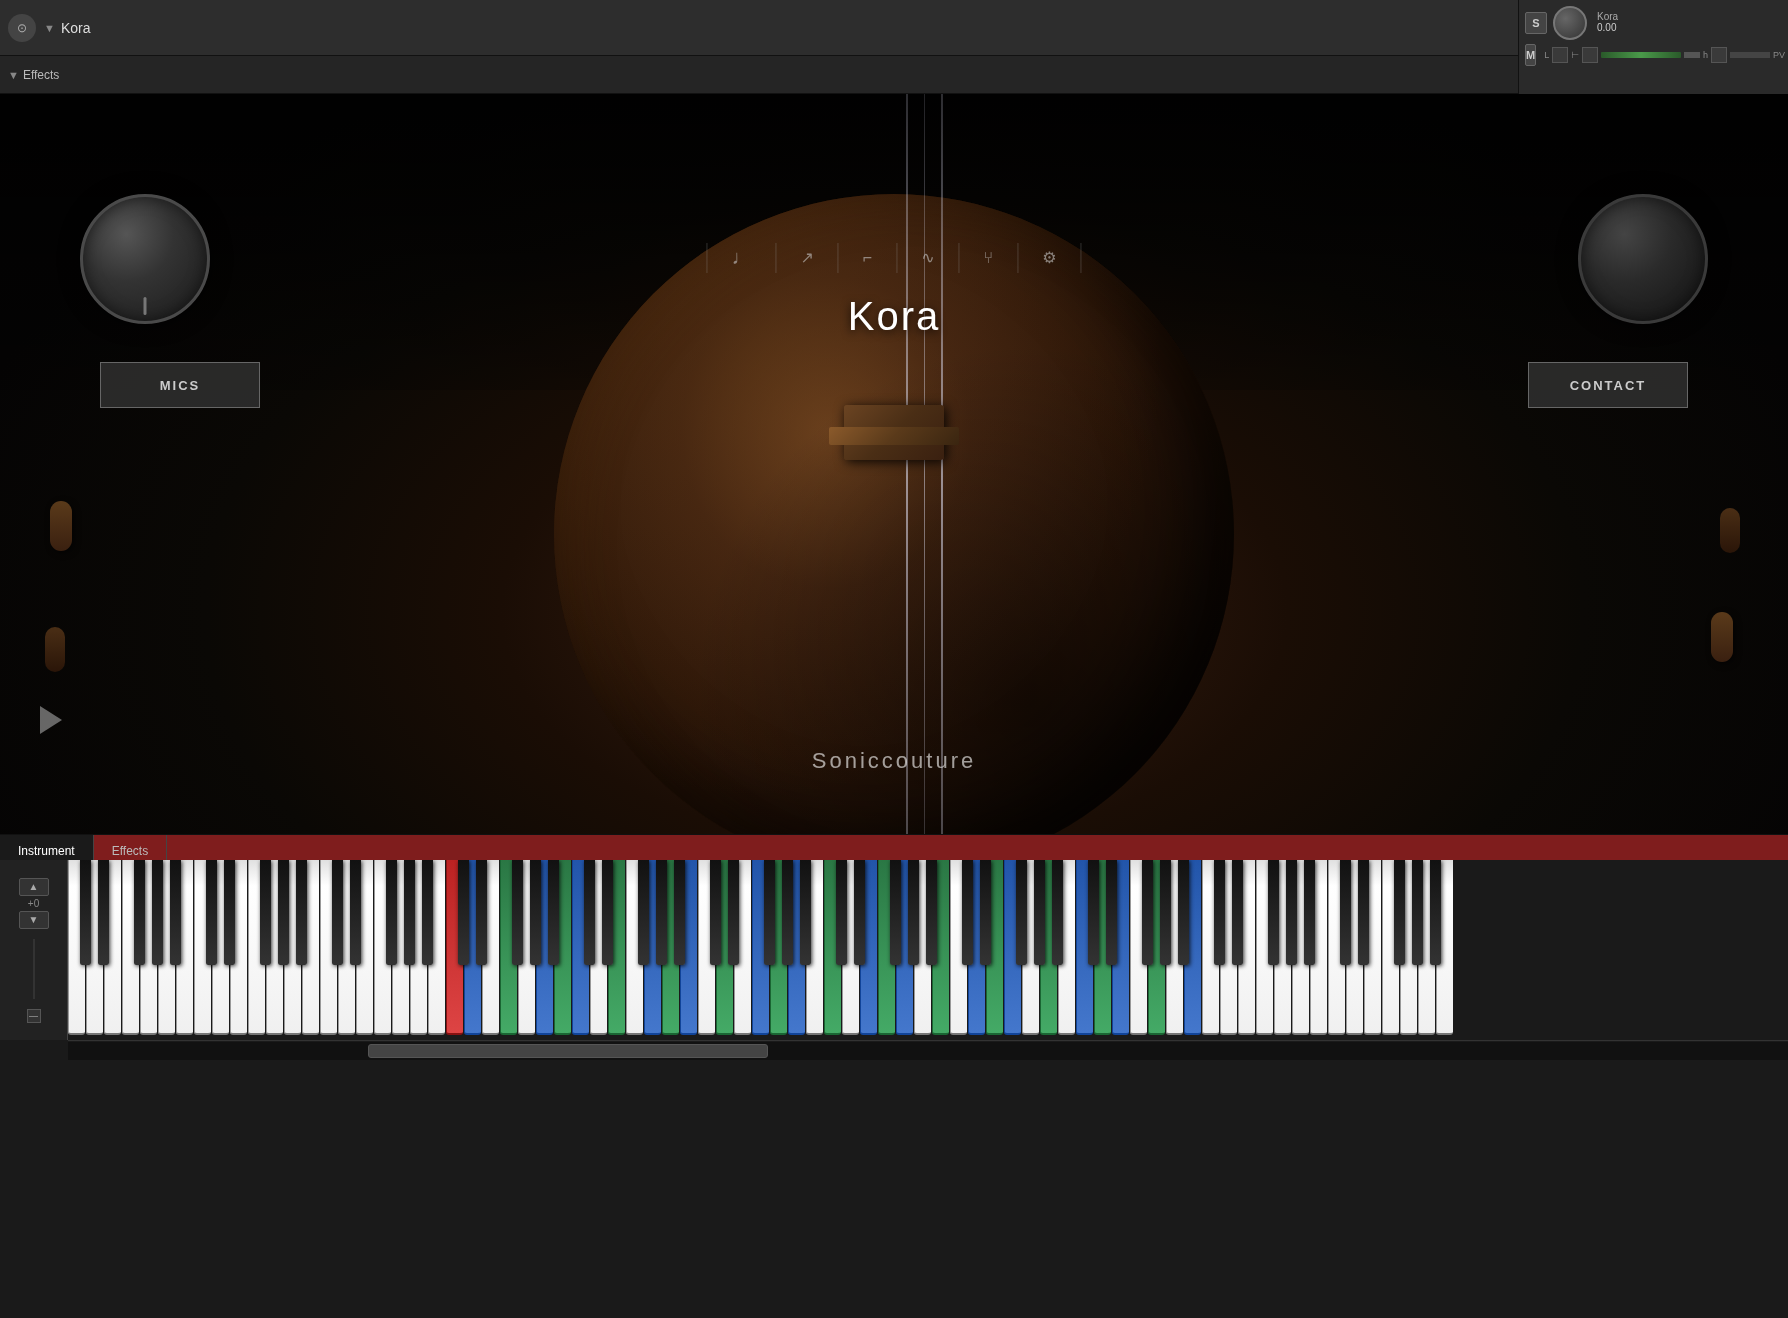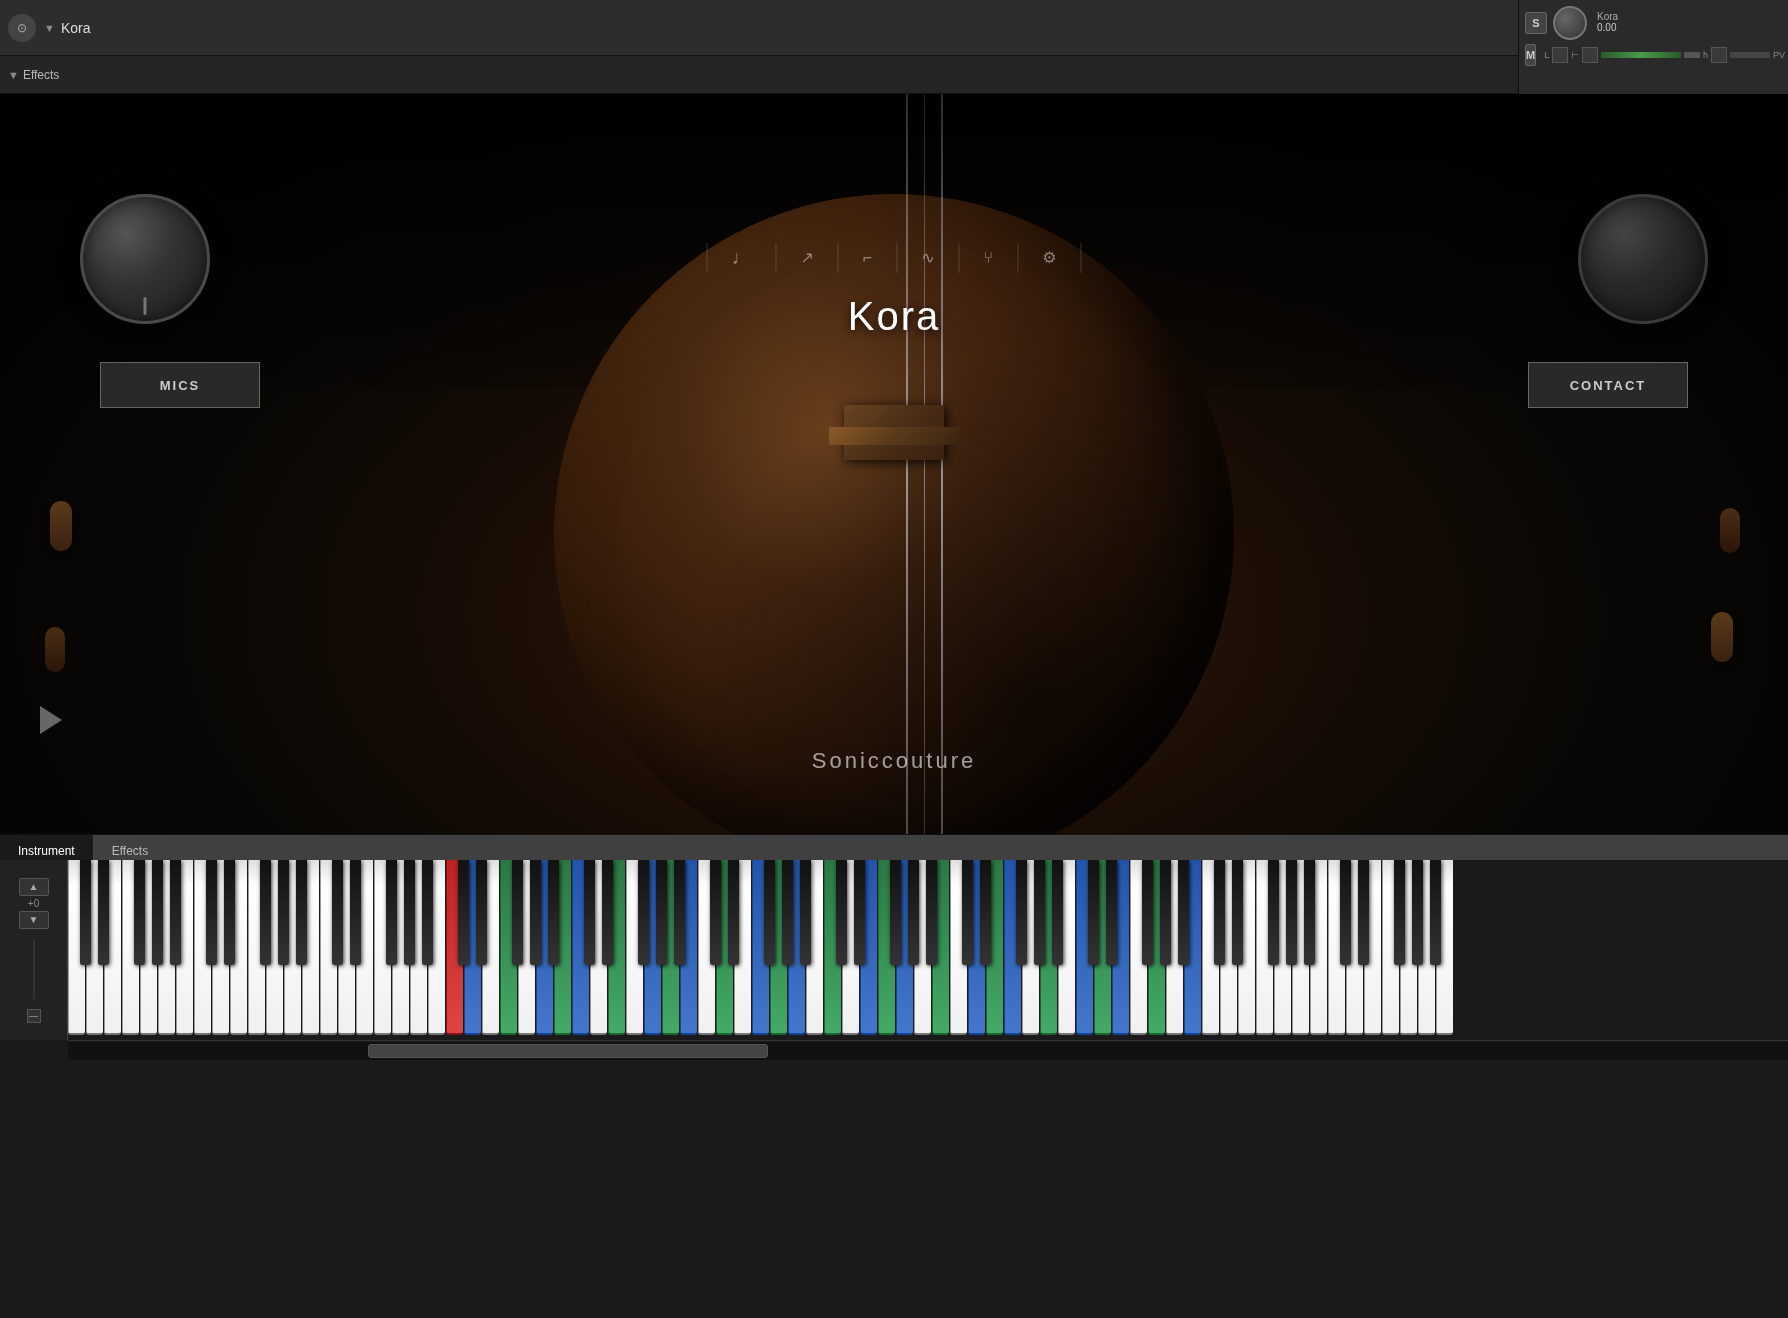--- a/index.html
+++ b/index.html
@@ -309,21 +309,21 @@
       height: 6px;
       background: #444;
       border-radius: 1px;
       margin-top: 2px;
     }
 
     
     .bottom-tabs {
       width: 100%;
       height: 34px;
-      background: #404040;
+      background: #7f1d1d;
       display: flex;
       align-items: flex-end;
       border-top: 1px solid #111;
       border-bottom: 1px solid #111;
     }
     .tab {
       padding: 0 18px;
       height: 100%;
       display: flex; align-items: center;
       color: #bbb;

